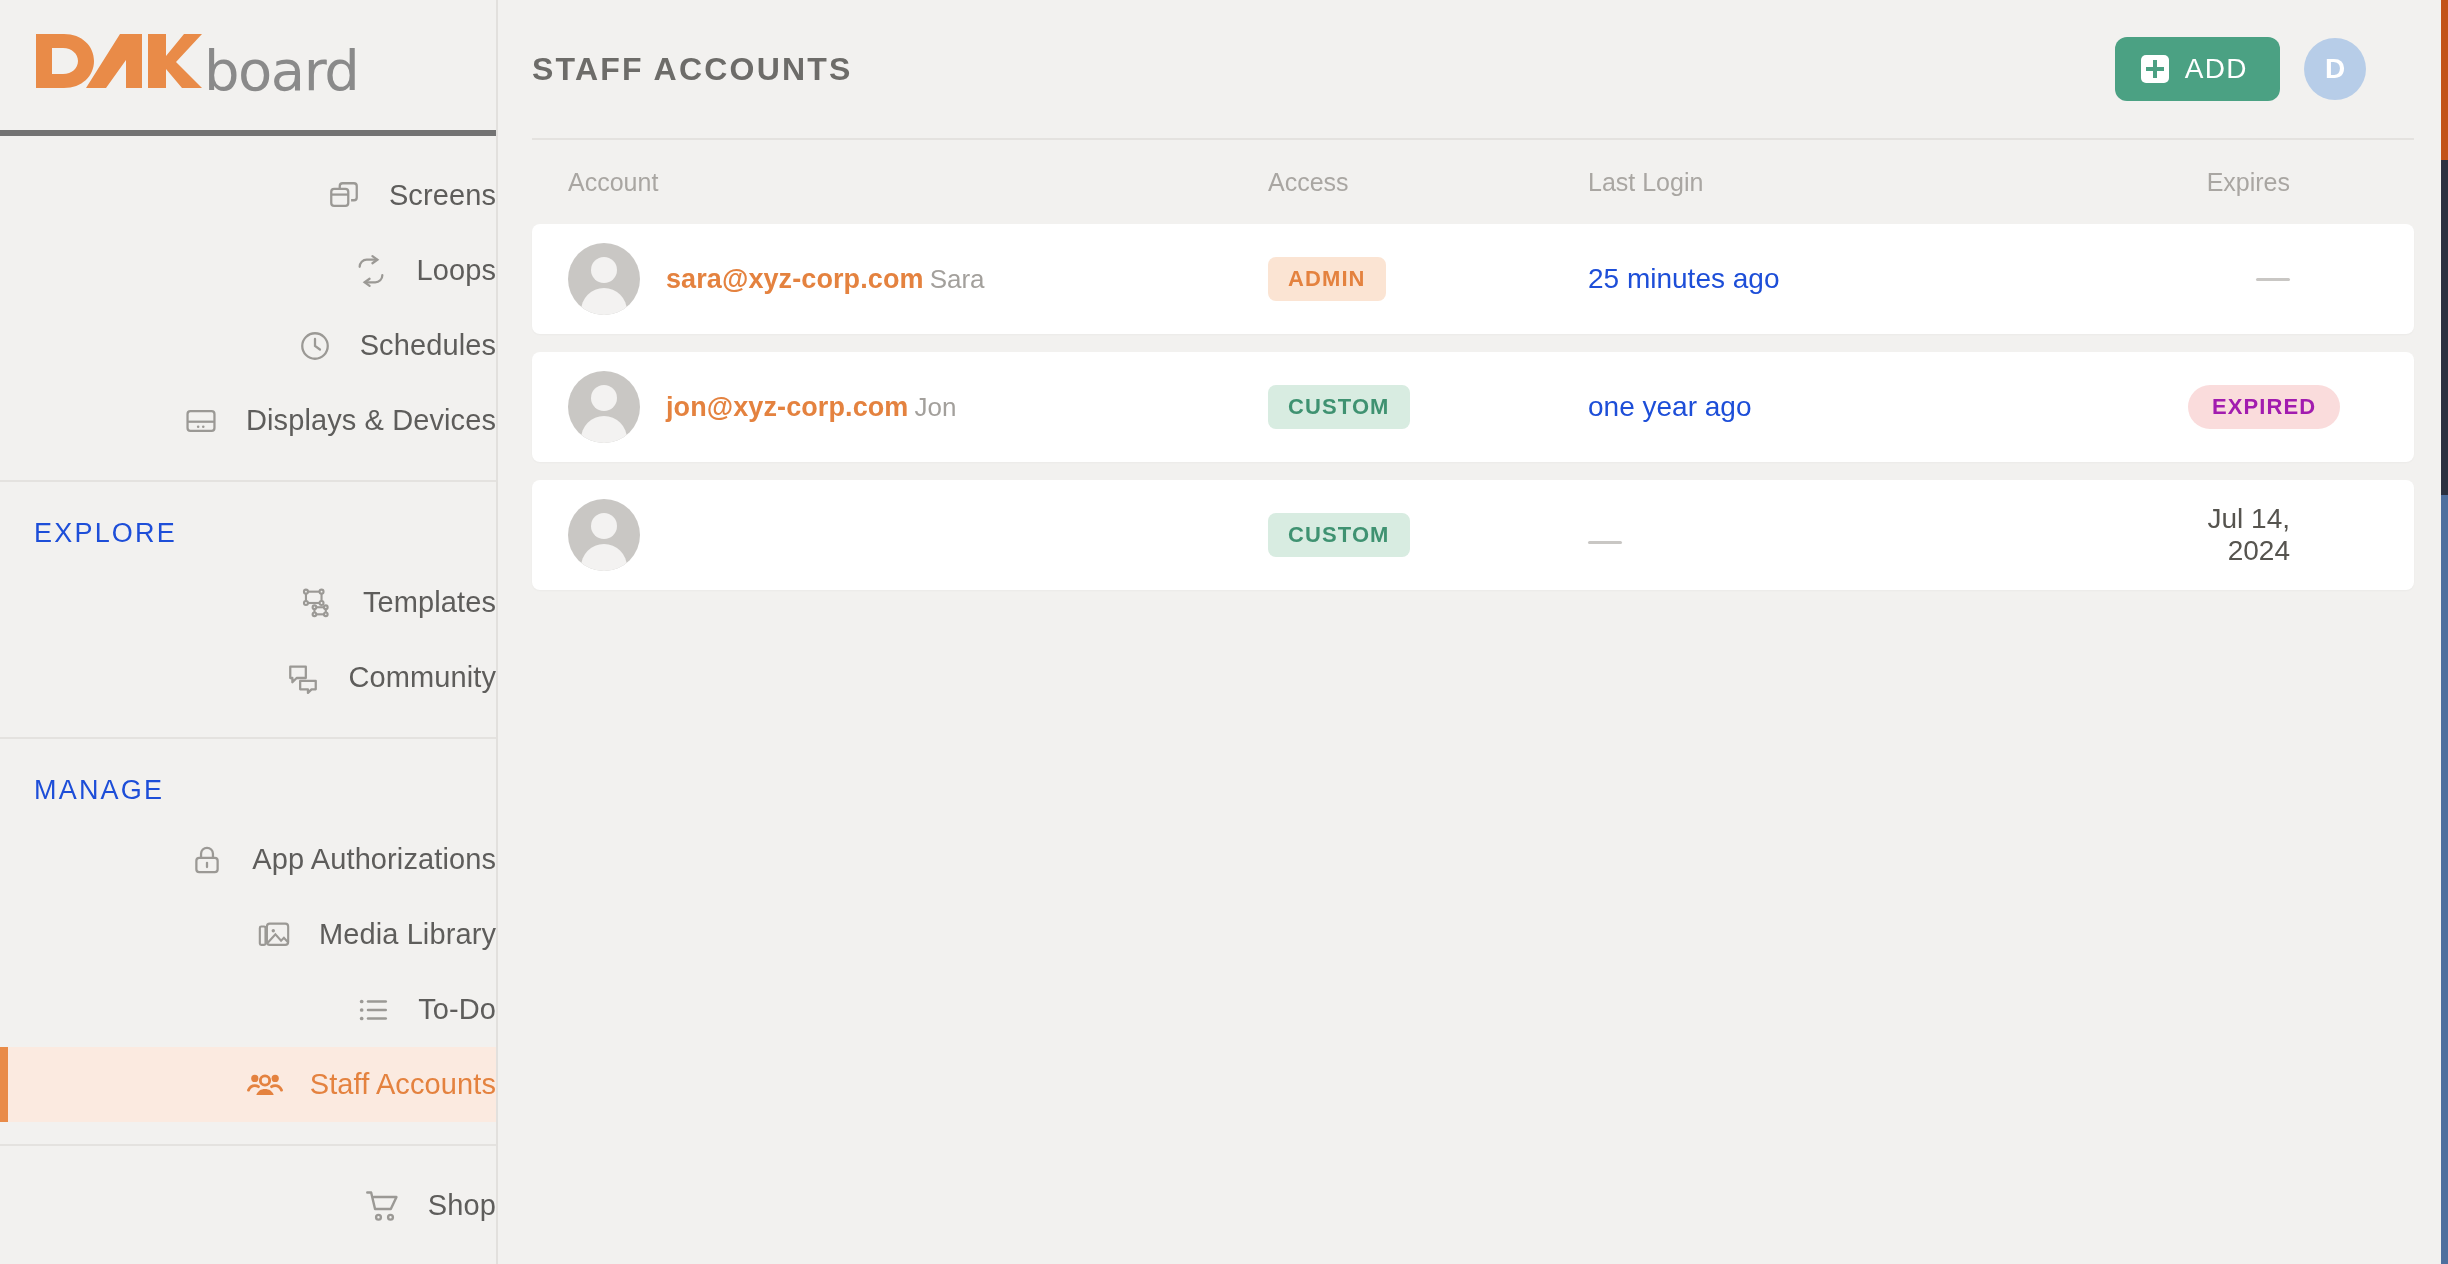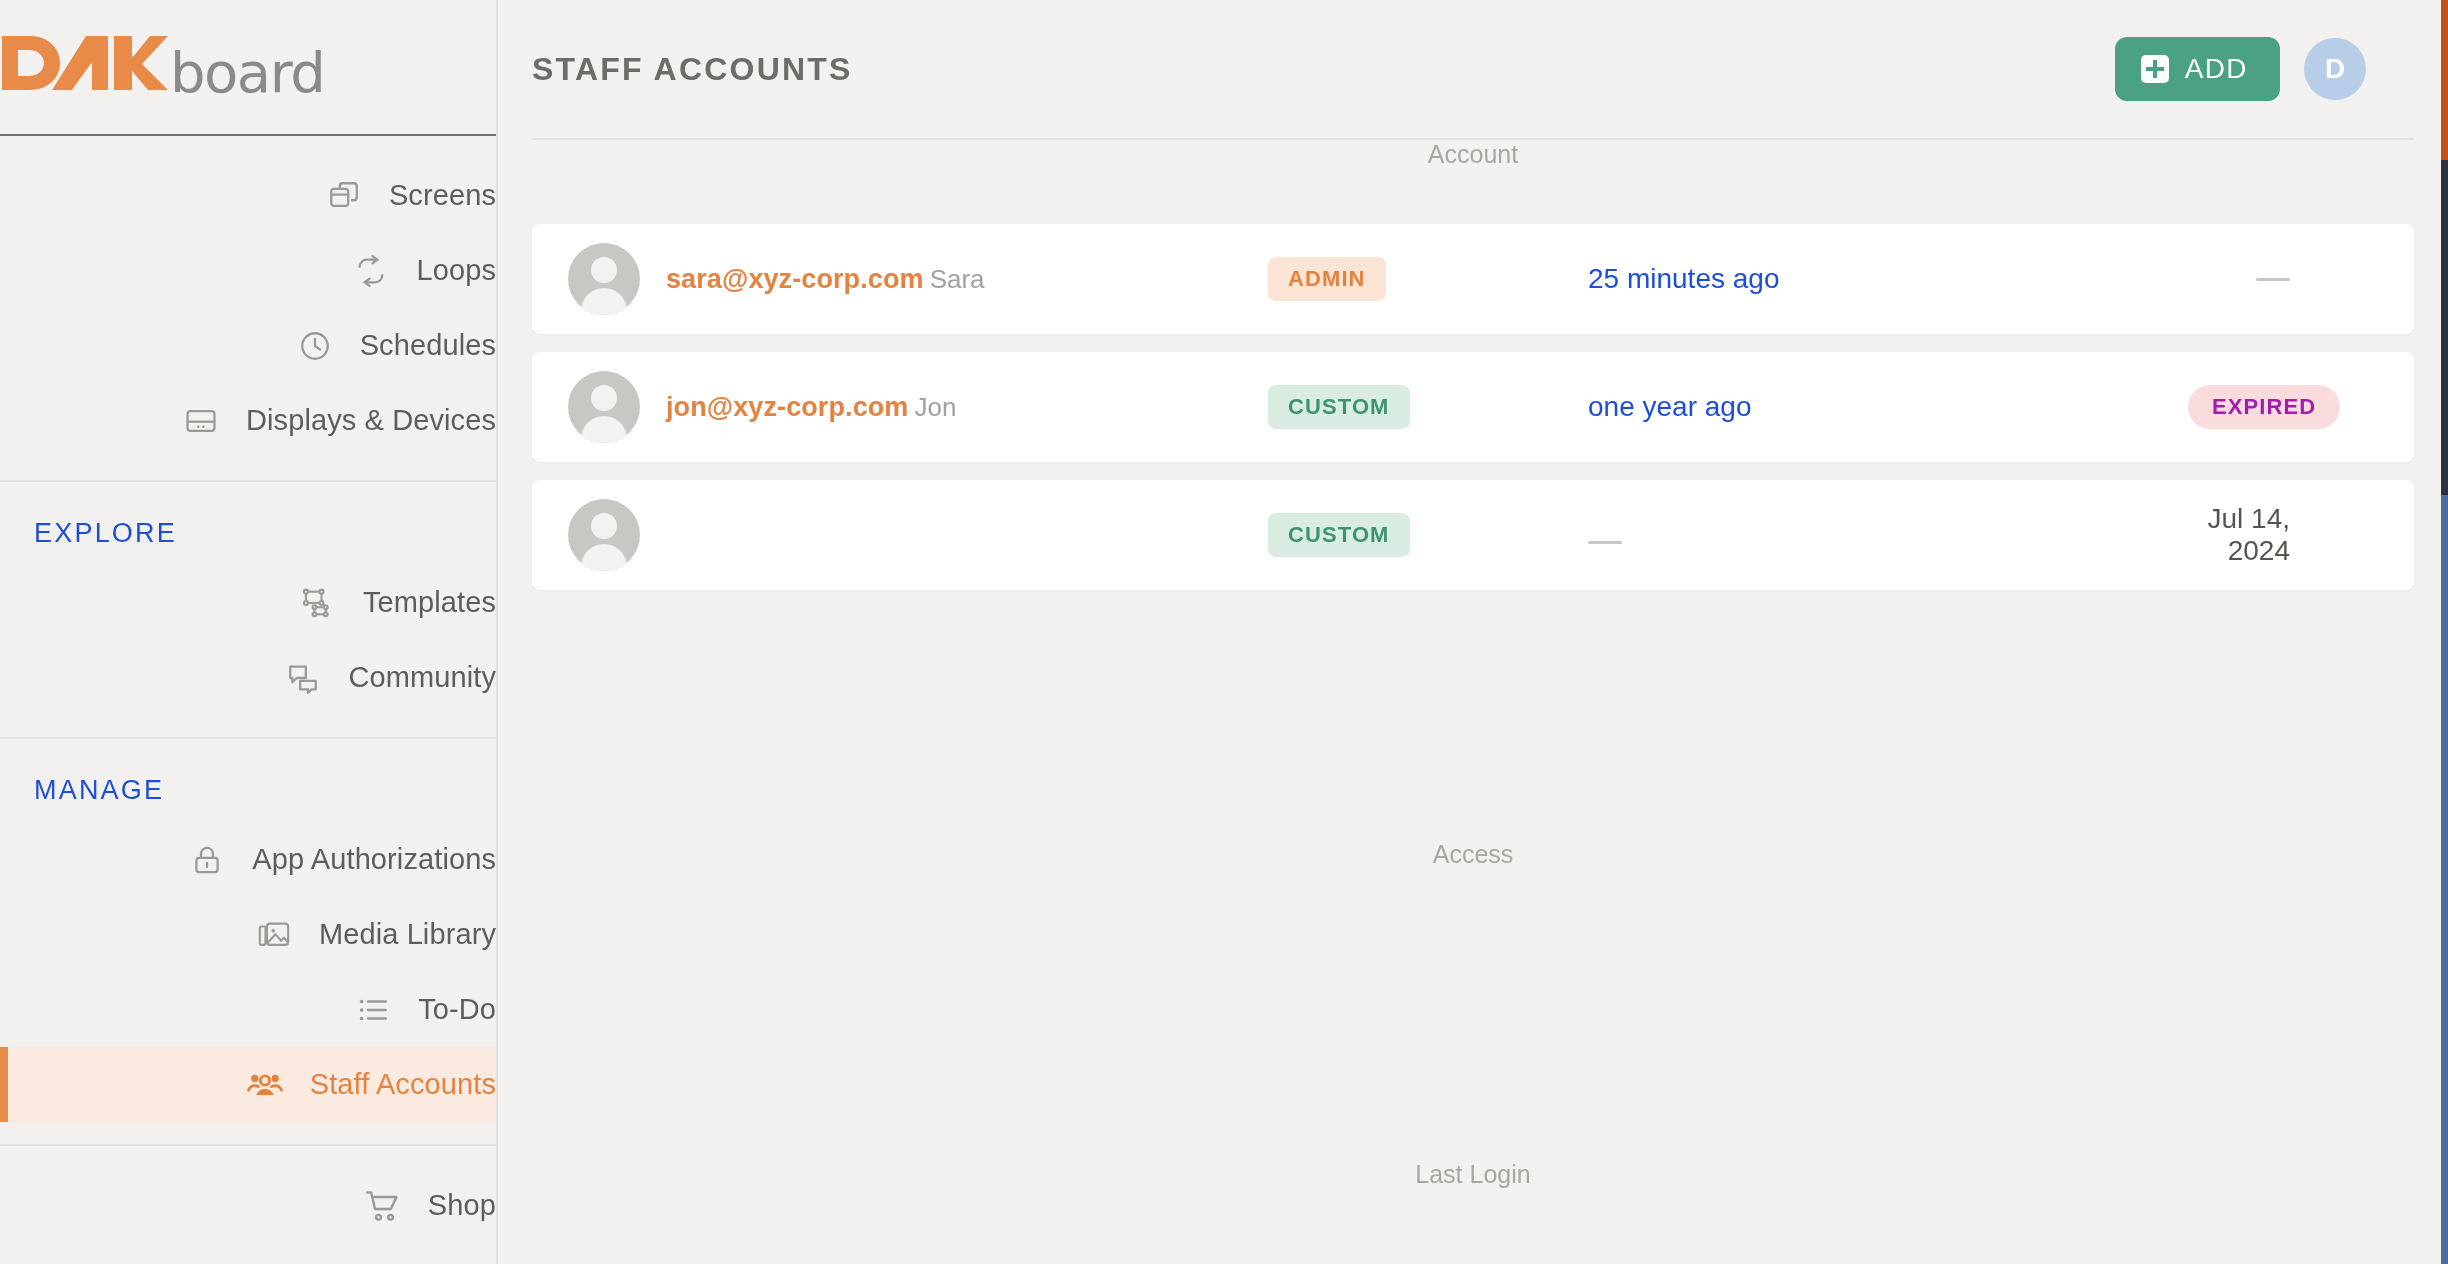--- a/index.html
+++ b/index.html
@@ -29,21 +29,22 @@
     display: flex;
     flex-direction: column;
     flex: 0 0 498px;
     overflow: hidden;
   }
 
   .brand-block {
     height: 136px;
     display: flex;
     align-items: center;
-    border-bottom: 2px solid #737373;
+    padding-left: 34px;
+    border-bottom: 6px solid #737373;
     flex: 0 0 136px;
   }
 
   .logo {
     display: flex;
     align-items: baseline;
     line-height: 1;
   }
   .logo-mark { display: block; }
   .logo-word {
@@ -184,21 +185,20 @@
   }
 
   
   .table-wrap { padding: 0 34px; }
 
   .table-head {
     display: flex;
     align-items: center;
     height: 84px;
     padding: 0 36px;
-    flex-direction: column;
   }
   .th {
     font-size: 25px;
     color: #a9a6a2;
     font-weight: 400;
   }
 
   .col-account  { flex: 0 0 700px; }
   .col-access   { flex: 0 0 320px; }
   .col-login    { flex: 0 0 600px; }

